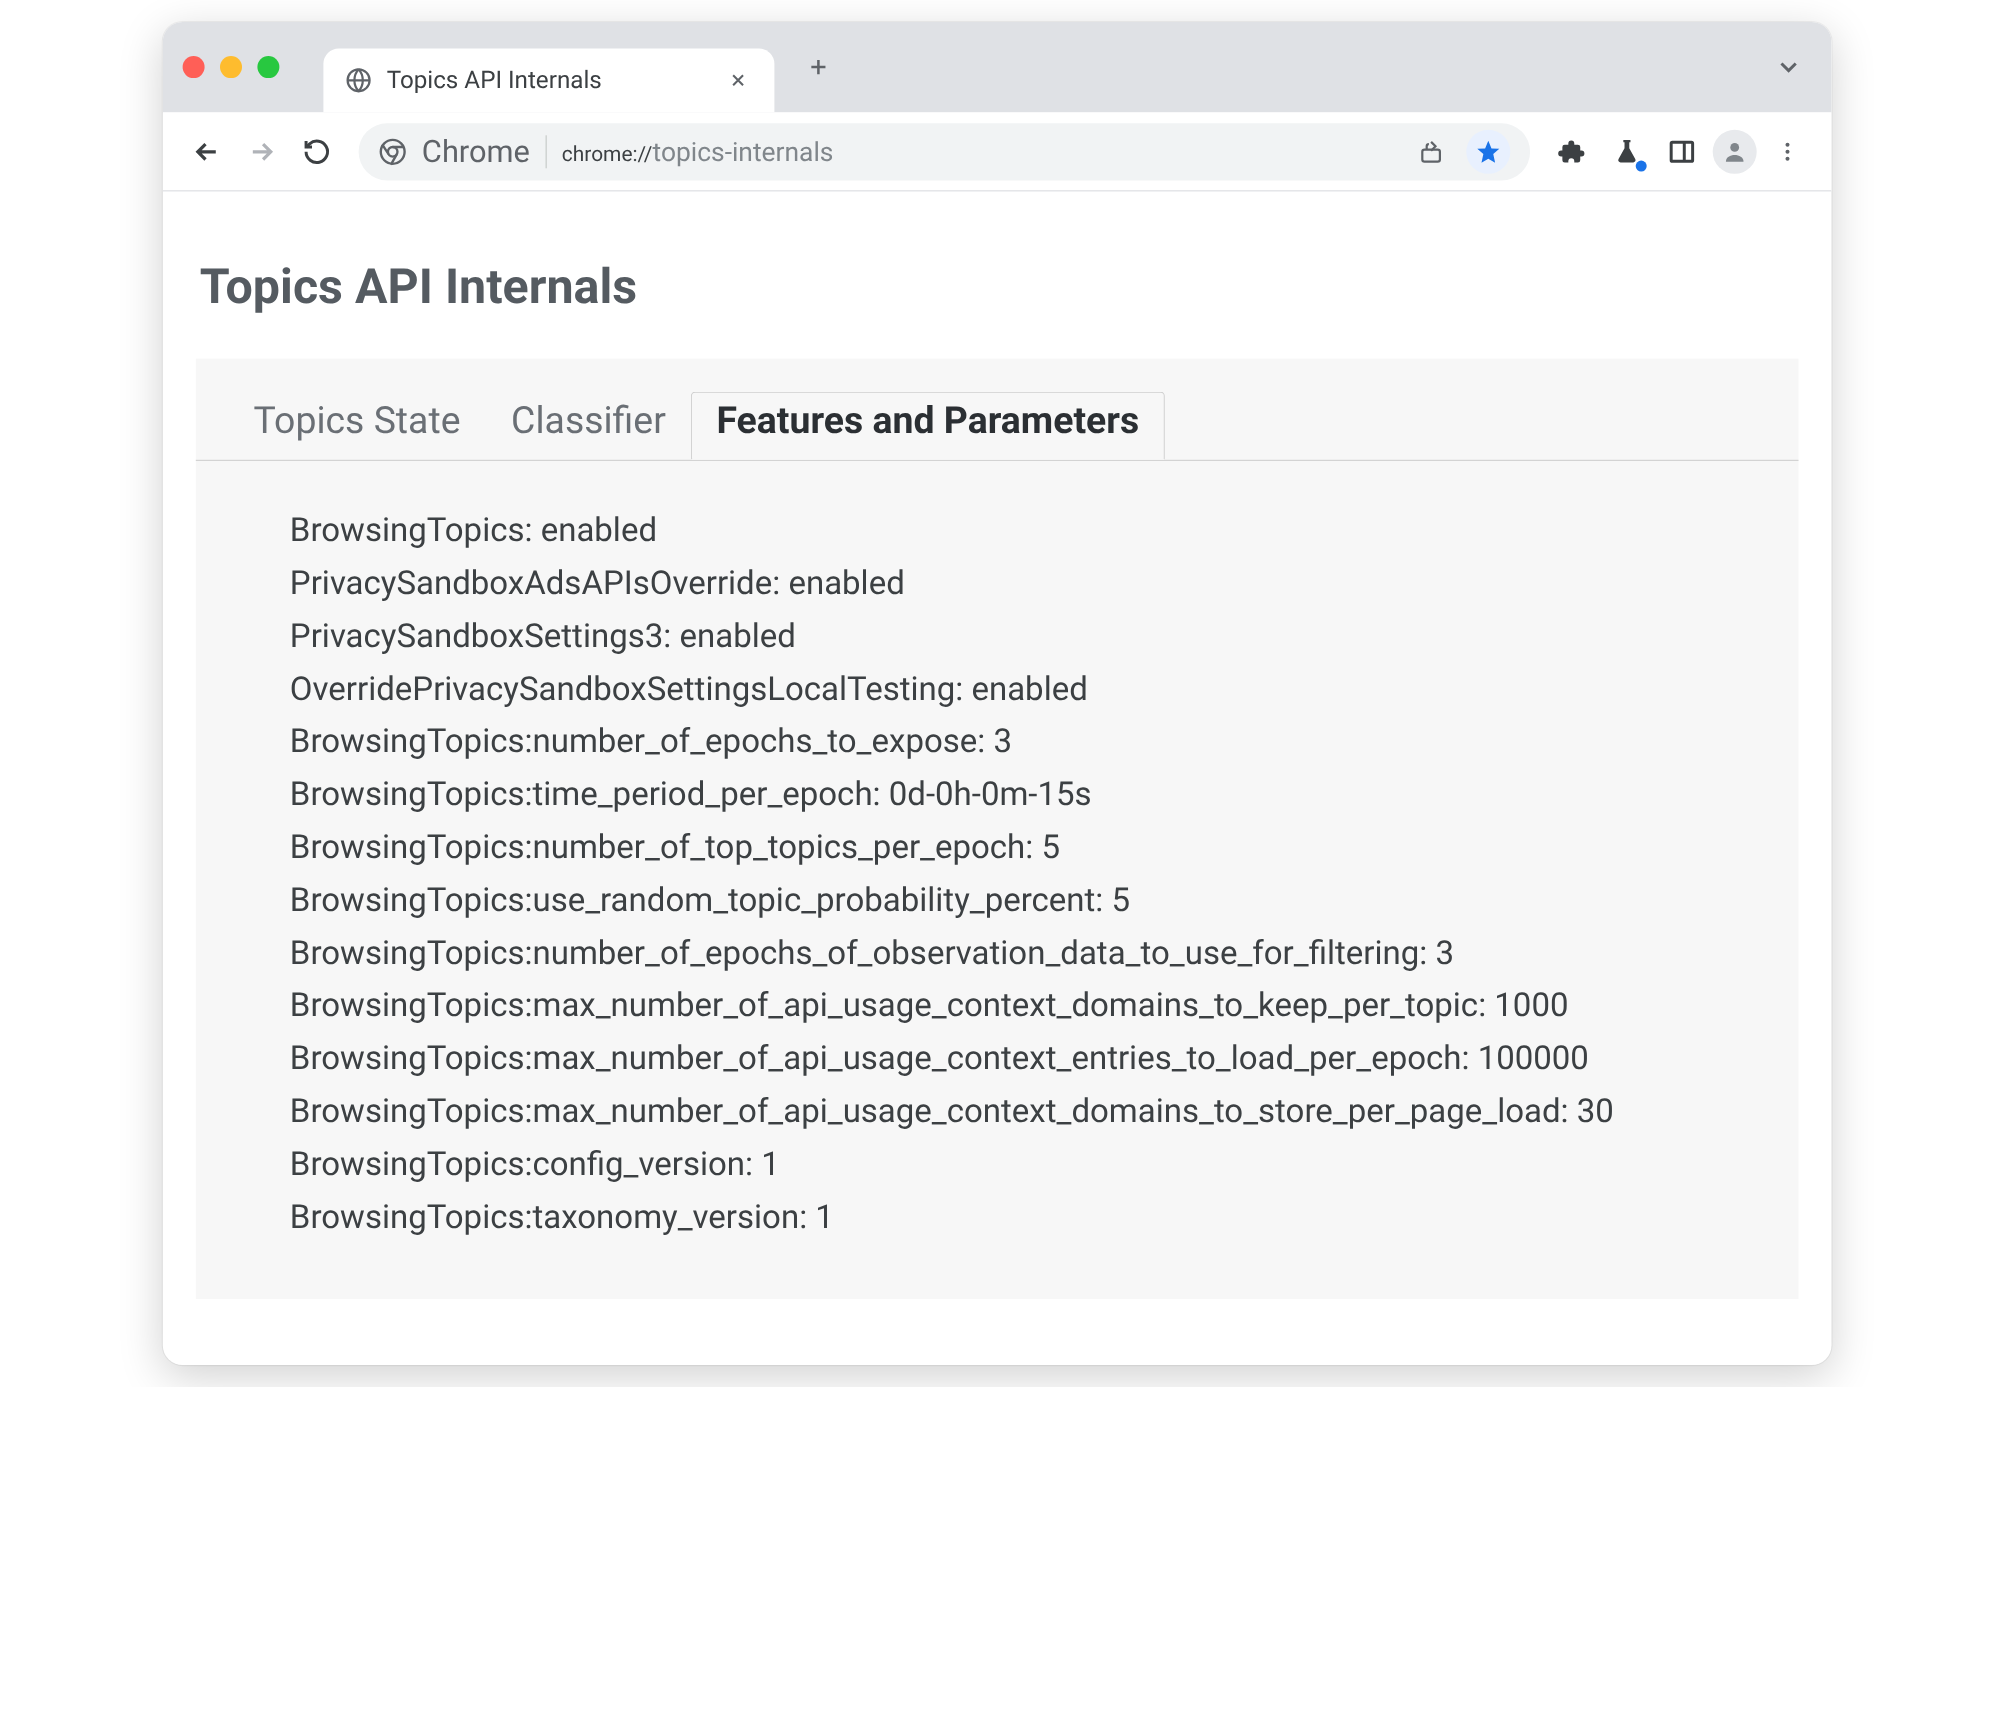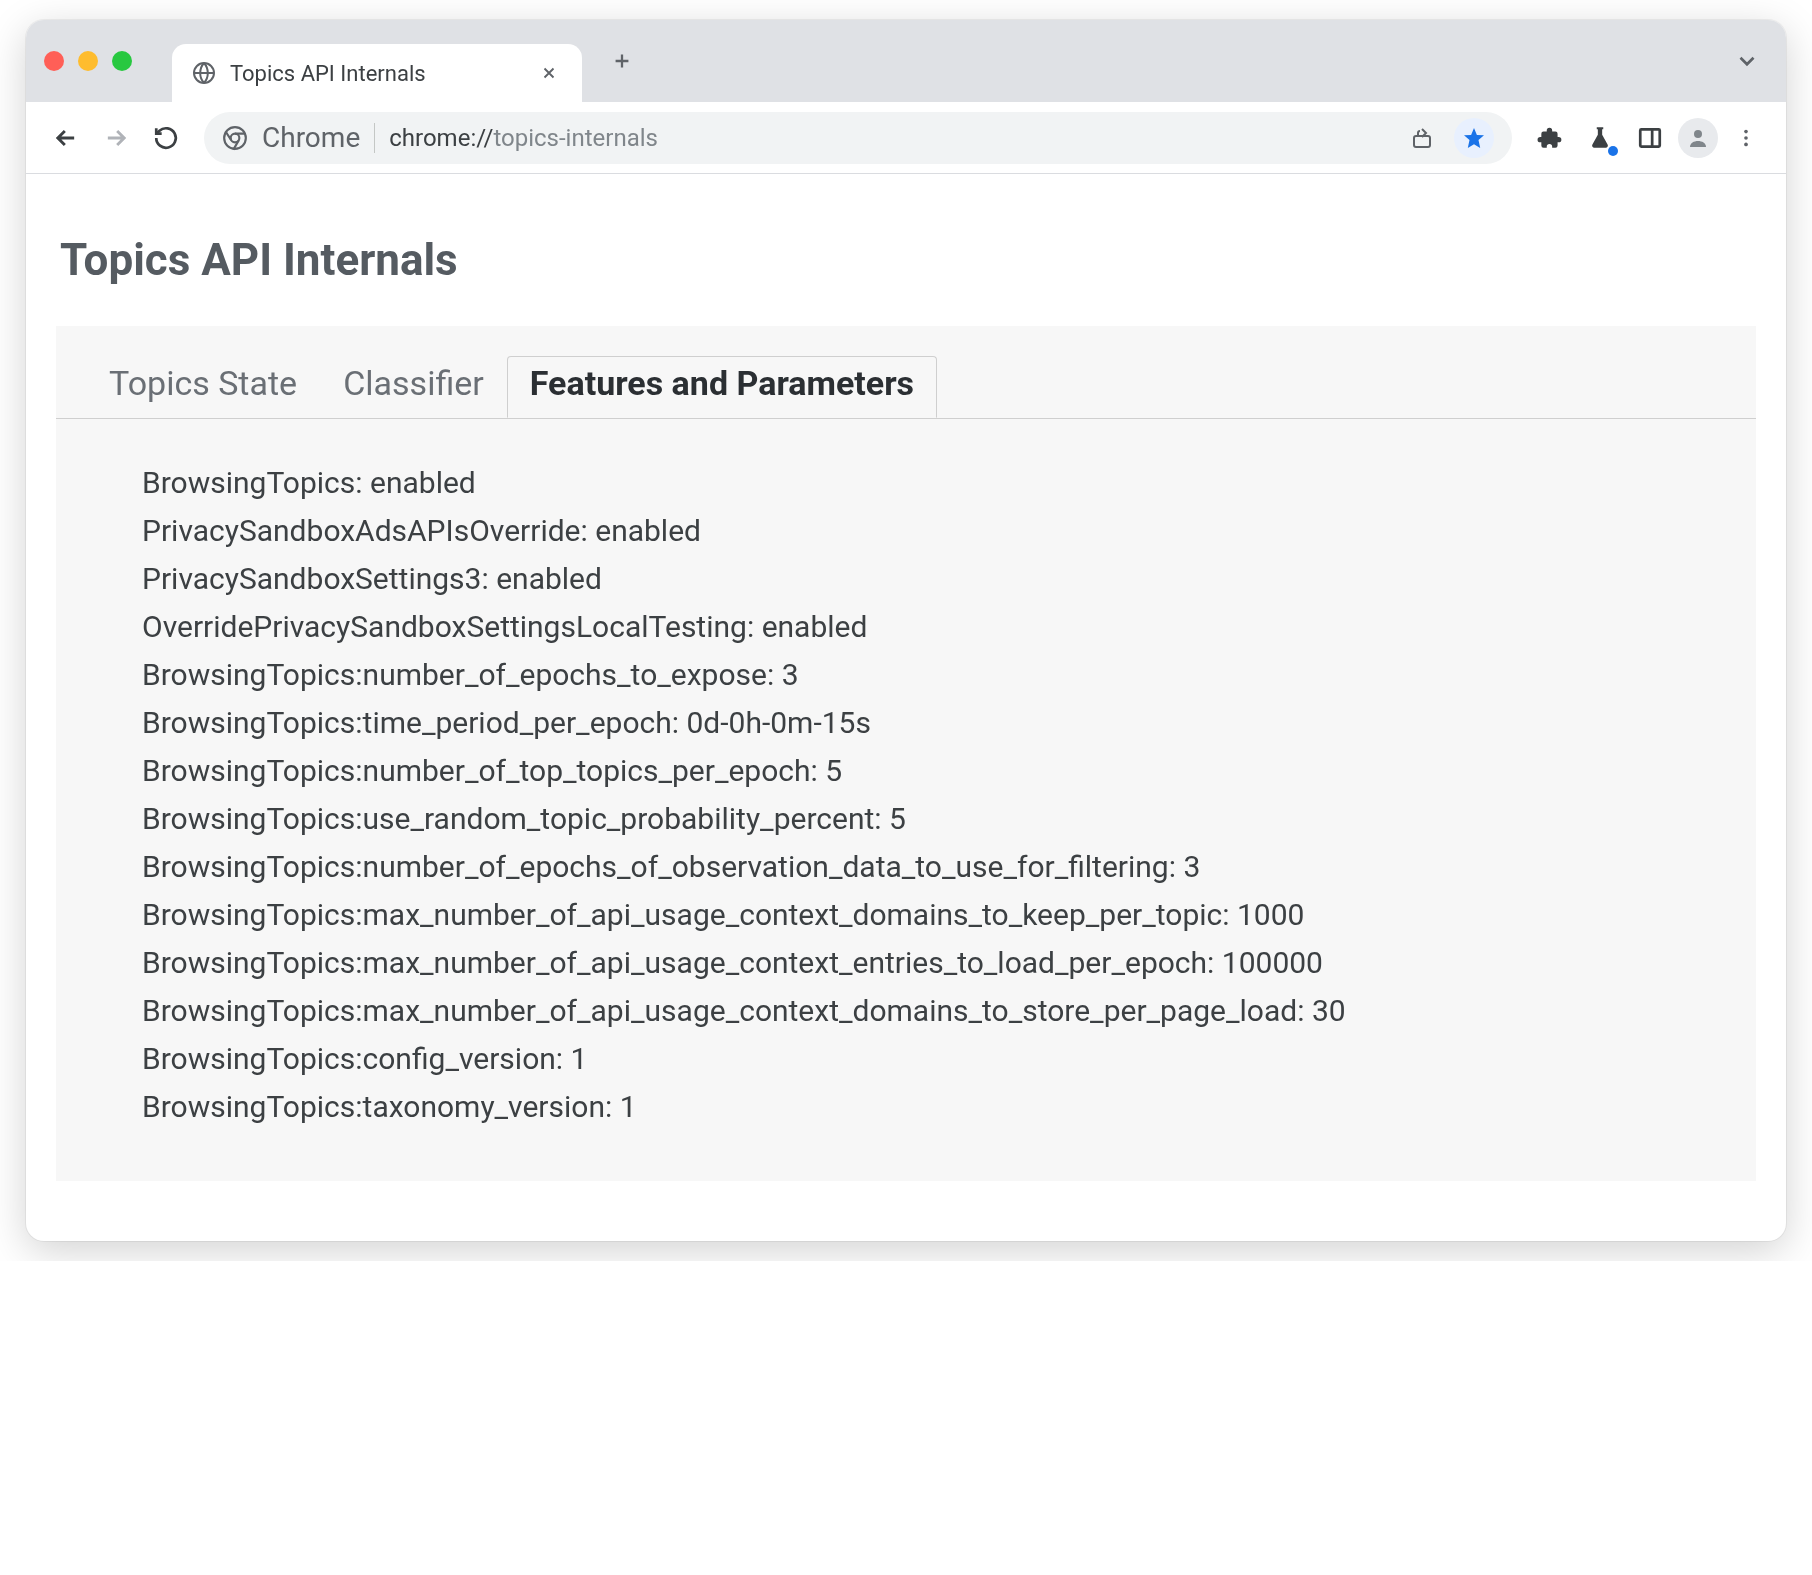--- a/index.html
+++ b/index.html
@@ -4,21 +4,21 @@
 <style>
   * { box-sizing: border-box; margin: 0; padding: 0; }
   body {
     font-family: -apple-system, BlinkMacSystemFont, "Segoe UI", Roboto, Helvetica, Arial, sans-serif;
     background: #fff;
     display: flex;
     justify-content: center;
     padding: 20px;
   }
   .browser-window {
-    width: 1760px;
+    width: 1517px;
     border-radius: 18px;
     overflow: hidden;
     box-shadow: 0 10px 40px rgba(0,0,0,0.18), 0 0 0 1px rgba(0,0,0,0.05);
     background: #fff;
   }
   
   .titlebar {
     background: #dfe1e5;
     height: 82px;
     display: flex;
@@ -67,21 +67,21 @@
   .tb-btn.disabled { color:#b0b3b8; cursor:default; }
   .omnibox {
     flex:1; height:52px; background:#f1f3f4; border-radius:26px;
     display:flex; align-items:center; padding:0 18px; gap:14px;
     margin: 0 10px;
     color:#5f6368;
   }
   .omnibox .chrome-logo { color:#5f6368; display:flex;}
   .omnibox .scheme-label { font-size:28px; color:#5f6368; }
   .omnibox .divider { width:1px; height:30px; background:#c4c7c5; }
-  .omnibox .url-host { font-size:24px; color:#3c4043;text-align:right; }
+  .omnibox .url-host { font-size:19px; color:#3c4043;text-align:right; }
   .omnibox .url-path { font-size:24px; color:#80868b; }
   .omnibox-right { margin-left:auto; display:flex; align-items:center; gap:10px;}
   .star-wrap { background:#e8f0fe; border-radius:50%; width:40px; height:40px; display:flex; align-items:center; justify-content:center;}
   .star-icon { color:#1a73e8; }
   .profile-avatar {
     width:40px; height:40px; border-radius:50%; background:#e8eaed;
     display:flex; align-items:center; justify-content:center; color:#5f6368;
   }
   
   .page { padding: 40px 30px 60px 30px; }

